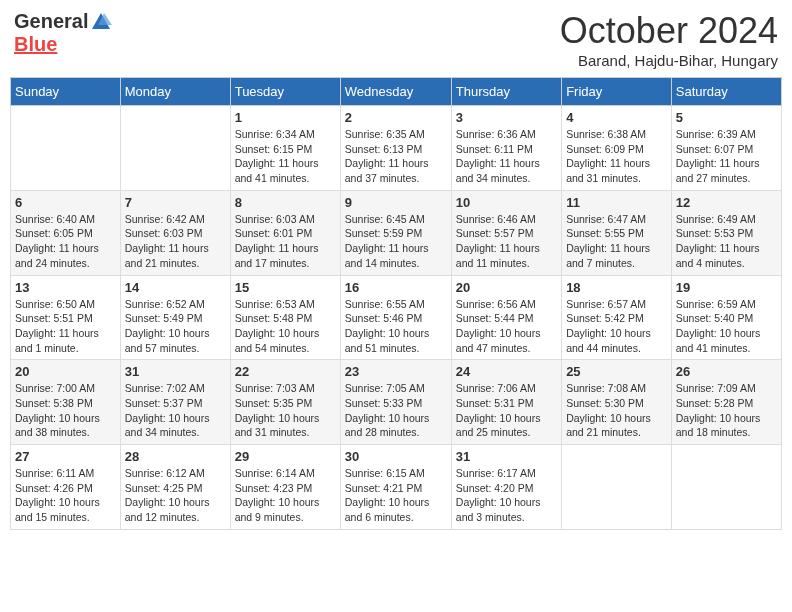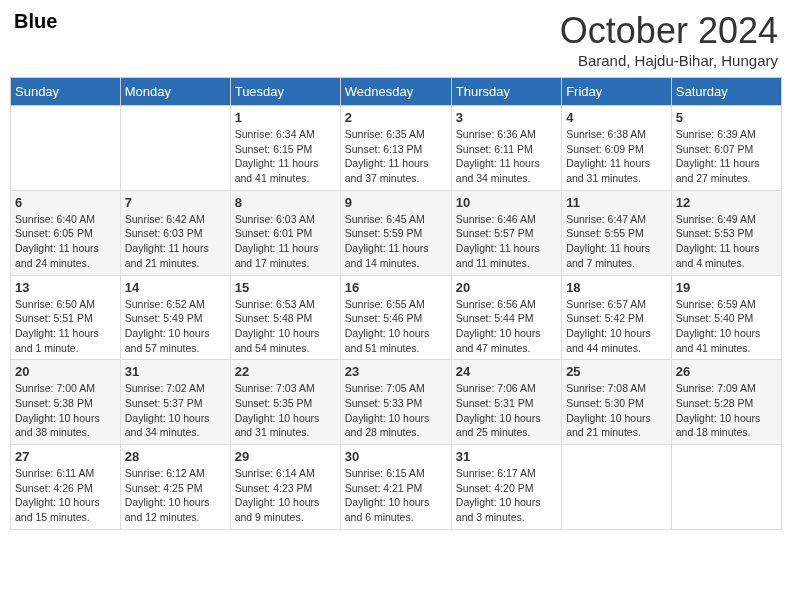--- a/index.html
+++ b/index.html
@@ -80,22 +80,29 @@
     }
     .calendar tbody tr:nth-child(even) td.empty-cell {
       background: #f5f5f5 !important;
     }
   </style>
 </head>
 <body>
 
 <div class="header-area">
   <div class="logo">
+    <div class="logo-row">
+      <span style="font-size:20px;font-weight:bold;color:#333;">General</span>
+      <svg width="22" height="22" viewBox="0 0 22 22">
+        <polygon points="11,2 20,18 2,18" fill="#2a6db5"></polygon>
+        <polygon points="14,2 22,14 8,14" fill="#5ba0e0" opacity="0.7"></polygon>
+      </svg>
+    </div>
     <div>
-      <span style="font-size:20px;font-weight:bold;color:#000000;">Blue</span>
+      <span style="font-size:20px;font-weight:bold;color:#ef4444;text-decoration:underline;">Blue</span>
     </div>
   </div>
   <div class="title-area">
     <div class="month-title">October 2024</div>
     <div class="location-title">Barand, Hajdu-Bihar, Hungary</div>
   </div>
 </div>
 
 <table class="calendar">
   <thead>

